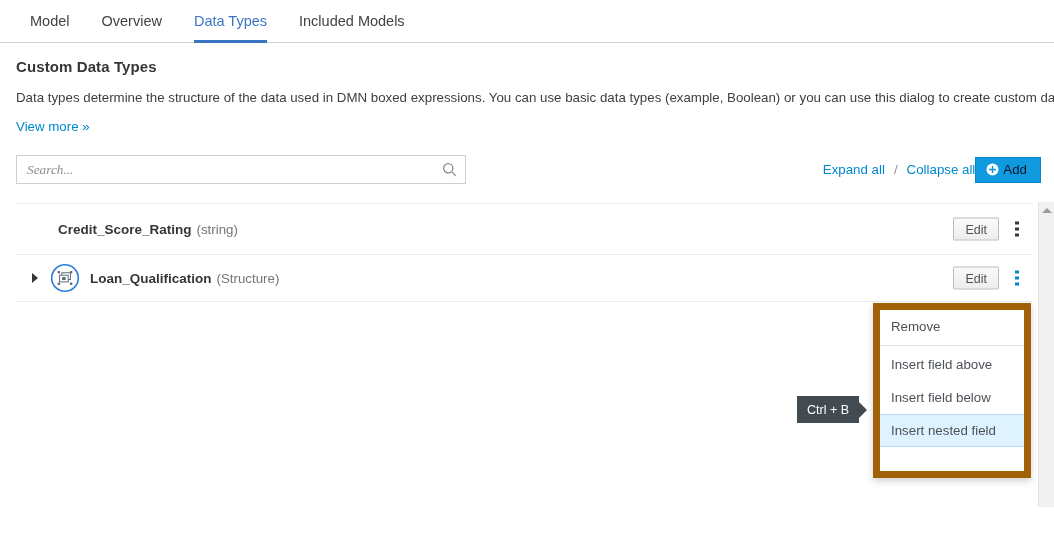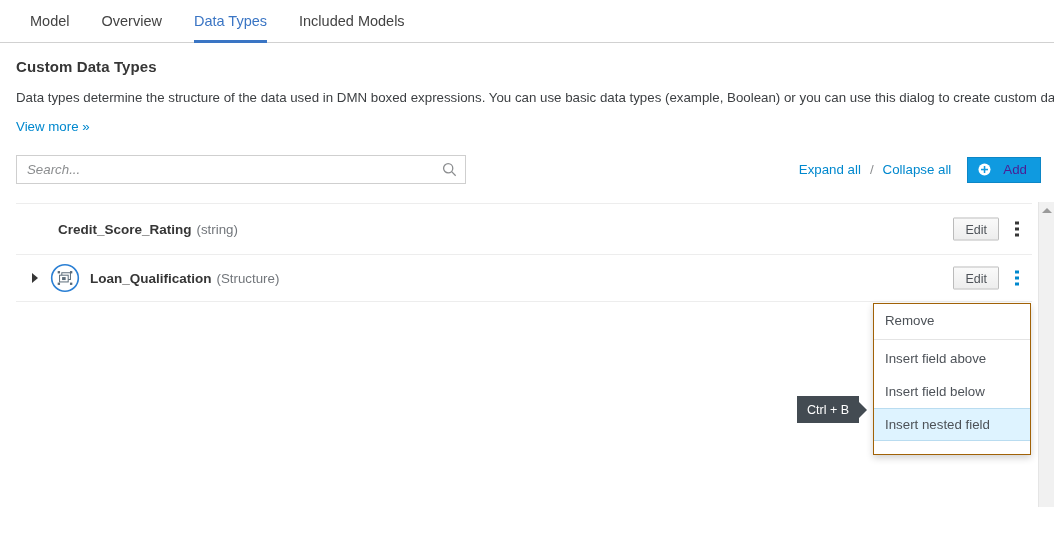--- a/index.html
+++ b/index.html
@@ -100,21 +100,21 @@
   .search-input {
     position: absolute;
     left: 0; top: 0;
     width: 415px;
     height: 27px;
     border: none;
     outline: none;
     background: transparent;
     padding: 0 10px;
     box-sizing: border-box;
-    font-family: Liberation Sans, sans-serif;
+    font-family: Liberation Serif, serif;
     font-size: 13.3px;
     font-style: italic;
     color: #363636;
   }
   .search-input::placeholder {
     color: #8b8d8f;
     font-style: italic;
     opacity: 1;
   }
   .search-icon {
@@ -137,31 +137,31 @@
     cursor: pointer;
     text-decoration: none;
     white-space: nowrap;
   }
   .slash-sep {
     color: #8b8d8f;
     font-size: 13.3px;
     margin: 0 9px;
   }
   .add-btn {
-    margin-left: 16px;
+    margin-left: 0;
     background: #0f9ae0;
     border: 1px solid #0c86c6;
-    color: #4c1d95;
+    color: #0f172a;
     font-family: "Liberation Sans", sans-serif;
     font-size: 13.3px;
     height: 26px;
     padding: 0 13px 0 10px;
     display: flex;
     align-items: center;
-    gap: 12px;
+    gap: 4px;
     cursor: pointer;
     box-sizing: border-box;
   }
   .plus-circle {
     width: 13px; height: 13px;
     display: block;
   }
 
   
   .dt-list {
@@ -293,24 +293,24 @@
     border-right: 5px solid transparent;
   }
 
   
   .ctx-menu {
     position: absolute;
     left: 873px;
     top: 303px;
     width: 158px;
     background: #ffffff;
-    border: 1px solid #a16207;
+    border: 7px solid #a16207;
     box-shadow: 0 3px 7px rgba(0,0,0,0.18);
     box-sizing: border-box;
-    padding-bottom: 13px;
+    padding-bottom: 24px;
     z-index: 40;
   }
   .ctx-item {
     height: 33px;
     display: flex;
     align-items: center;
     padding: 0 11px;
     font-size: 13.3px;
     color: #4d5258;
     cursor: pointer;

